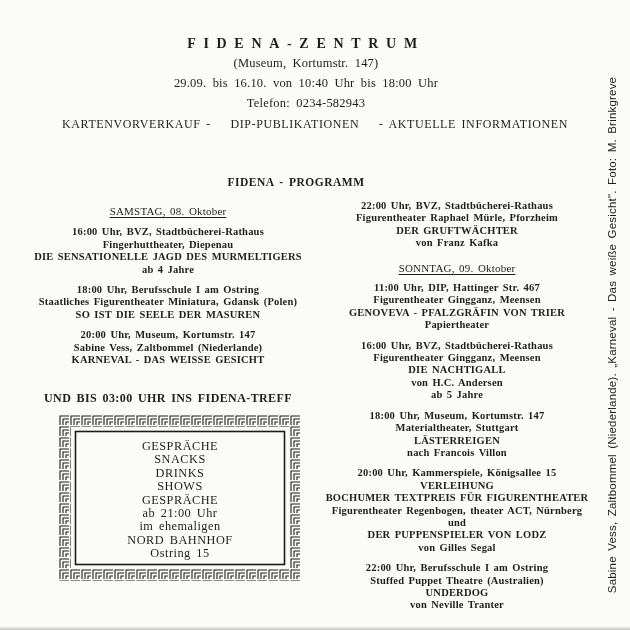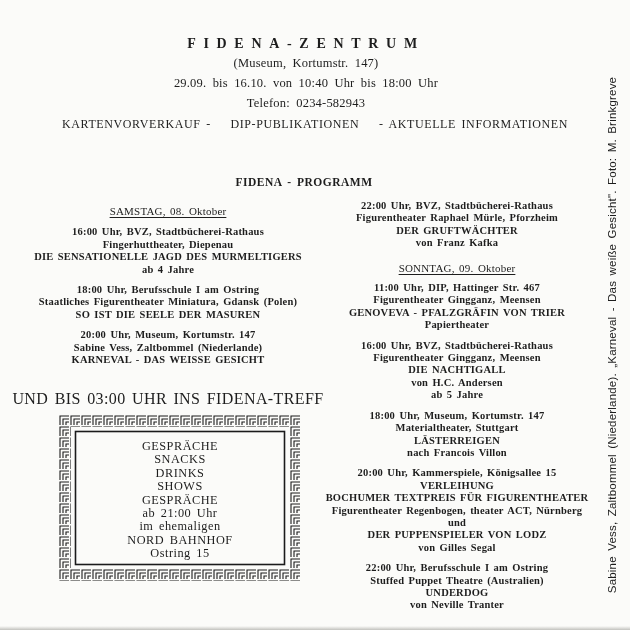--- a/index.html
+++ b/index.html
@@ -15,39 +15,39 @@
   .header{position:absolute;top:35px;left:0;width:612px;text-align:center;}
   .header .title{font-size:14px;font-weight:bold;letter-spacing:0.55em;line-height:18px;}
   .header .sub{font-size:12.5px;line-height:20px;word-spacing:3px;letter-spacing:0.2px;}
   .services{
     position:absolute;top:117px;left:62px;width:506px;
     display:flex;justify-content:space-between;
     font-size:12px;letter-spacing:0.6px;word-spacing:2px;
   }
 
   .program-title{
-    position:absolute;top:176px;left:8px;width:592px;text-align:center;
+    position:absolute;top:176px;left:0;width:592px;text-align:center;
     font-weight:bold;font-size:11.5px;letter-spacing:0.5px;word-spacing:2px;
   }
 
   
   .col{position:absolute;text-align:center;font-size:10.5px;line-height:12.4px;
        letter-spacing:0.2px;word-spacing:1.5px;}
   .col-left{left:12px;top:205px;width:312px;}
   .col-right{left:318px;top:200px;width:278px;}
   .day-heading{font-size:11px;text-decoration:underline;text-underline-offset:2px;
                margin:0 0 9px 0;line-height:12.4px;}
   .col .day-heading:not(:first-child){margin-top:12px;margin-bottom:8px;}
   .event{margin-bottom:8px;}
   .line{white-space:nowrap;font-weight:bold;}
   .line.bold{font-weight:bold;}
 
   
   .treff{position:absolute;left:12px;top:391px;width:312px;text-align:center;}
-  .treff-heading{font-weight:normal;font-size:16px;letter-spacing:0.4px;word-spacing:2px;line-height:15px;}
+  .treff-heading{font-weight:bold;font-size:12px;letter-spacing:0.4px;word-spacing:2px;line-height:15px;}
   .treff-box{position:relative;width:242px;height:166px;margin:9px 0 0 47px;}
   .treff-box svg{position:absolute;inset:0;}
   .treff-lines{
     position:absolute;left:20px;right:20px;top:25px;
     font-size:12.3px;line-height:13.4px;letter-spacing:0.5px;word-spacing:2px;
   }
 
   
   .side-caption{
     position:absolute;left:612px;top:335px;

